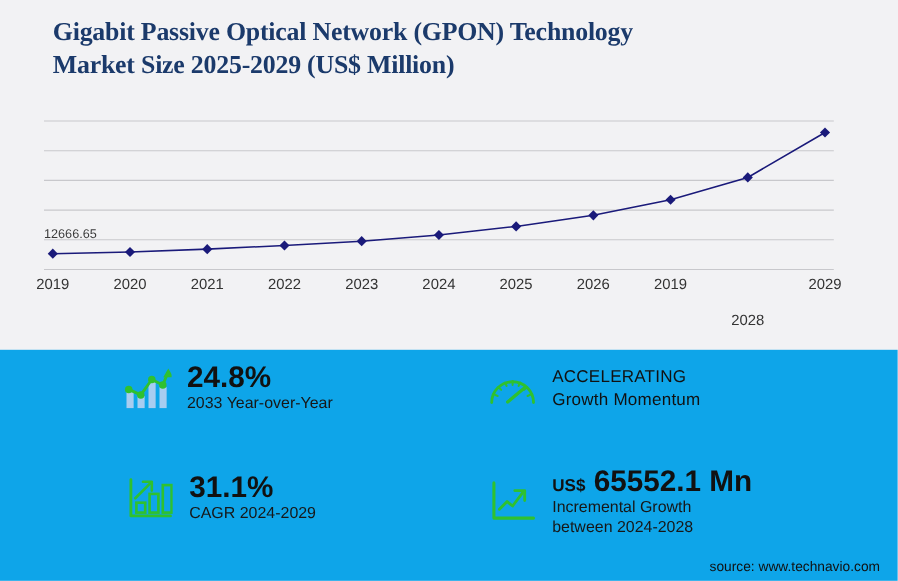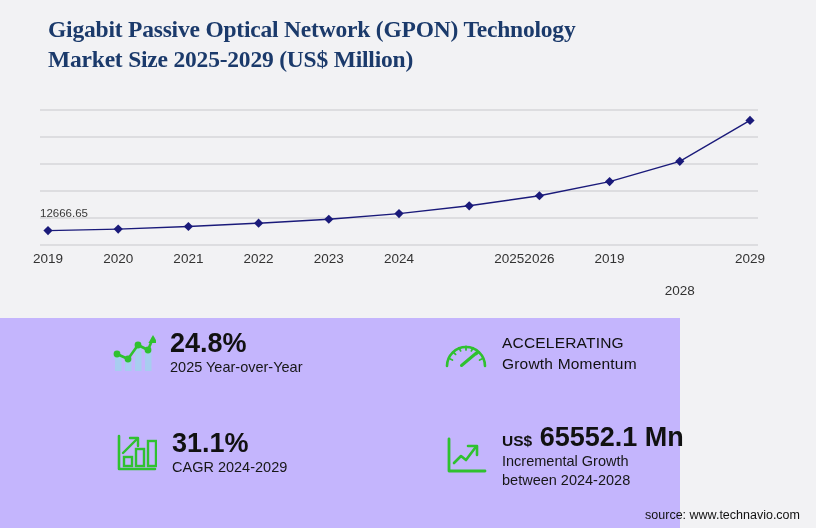--- a/index.html
+++ b/index.html
@@ -55,22 +55,22 @@
     position:absolute;
     font-size:11.5px;
     color:#3a3a3a;
     font-family:"Liberation Sans", sans-serif;
     white-space:nowrap;
   }
 
   
   #stats-panel{
     position:absolute;
-    left:0;top:318px;width:680px;height:210px;
-    background:#c4b5fd;
+    left:0;top:318px;width:816px;height:210px;
+    background:#0ea5e9;
     text-decoration:underline;
   }
   .stat-cell{
     position:absolute;
     display:flex;
     align-items:center;
     gap:14px;
   }
   .stat-icon{
     width:44px;height:44px;
@@ -159,21 +159,21 @@
     <div id="point-label" style="left: 40px; top: 120.622px;">12666.65</div>
   </div>
 
   <div id="tick-row">
       <span class="xtick" style="left: 48px;">2019</span>
       <span class="xtick" style="left: 118.2px;">2020</span>
       <span class="xtick" style="left: 188.4px;">2021</span>
       <span class="xtick" style="left: 258.6px;">2022</span>
       <span class="xtick" style="left: 328.8px;">2023</span>
       <span class="xtick" style="left: 399px;">2024</span>
-      <span class="xtick" style="left: 469.2px; margin-left: 40px;">2025</span>
+      <span class="xtick" style="left: 469.2px;">2025</span>
       <span class="xtick" style="left: 539.4px;">2026</span>
       <span class="xtick" style="left: 609.6px;">2019</span>
       <span class="xtick" style="left: 679.8px; margin-top: 32px;">2028</span>
       <span class="xtick" style="left: 750px;">2029</span>
     </div>
 
   <div id="stats-panel">
 
     <div class="stat-cell" id="cell-yoy">
       <div class="stat-icon">
@@ -185,21 +185,21 @@
           <polyline points="5,21 16,26 26,12 36,17 41,5" fill="none" stroke="#2fc12f" stroke-width="2.6" stroke-linejoin="round" stroke-linecap="round"></polyline>
           <circle cx="5" cy="21" r="3.4" fill="#2fc12f"></circle>
           <circle cx="16" cy="26" r="3.4" fill="#2fc12f"></circle>
           <circle cx="26" cy="12" r="3.4" fill="#2fc12f"></circle>
           <circle cx="36" cy="17" r="3.4" fill="#2fc12f"></circle>
           <polygon points="41,2 45.6,10 36.4,10" fill="#2fc12f"></polygon>
         </svg>
       </div>
       <div class="stat-text">
         <div class="stat-value">24.8%</div>
-        <div class="stat-caption">2025 Year-over-Year</div>
+        <div class="stat-caption">2033 Year-over-Year</div>
       </div>
     </div>
 
     <div class="stat-cell" id="cell-momentum">
       <div class="stat-icon">
         <svg width="44" height="36" viewBox="0 0 44 36">
           <path d="M3,30 A19,19 0 0 1 41,30" fill="none" stroke="#2fc12f" stroke-width="2.6" stroke-linecap="round"></path>
           <g stroke="#2fc12f" stroke-width="1.8" stroke-linecap="round">
             <line x1="5.2" y1="22.5" x2="8.4" y2="24.0"></line>
             <line x1="9.0" y1="16.0" x2="11.6" y2="18.4"></line>

